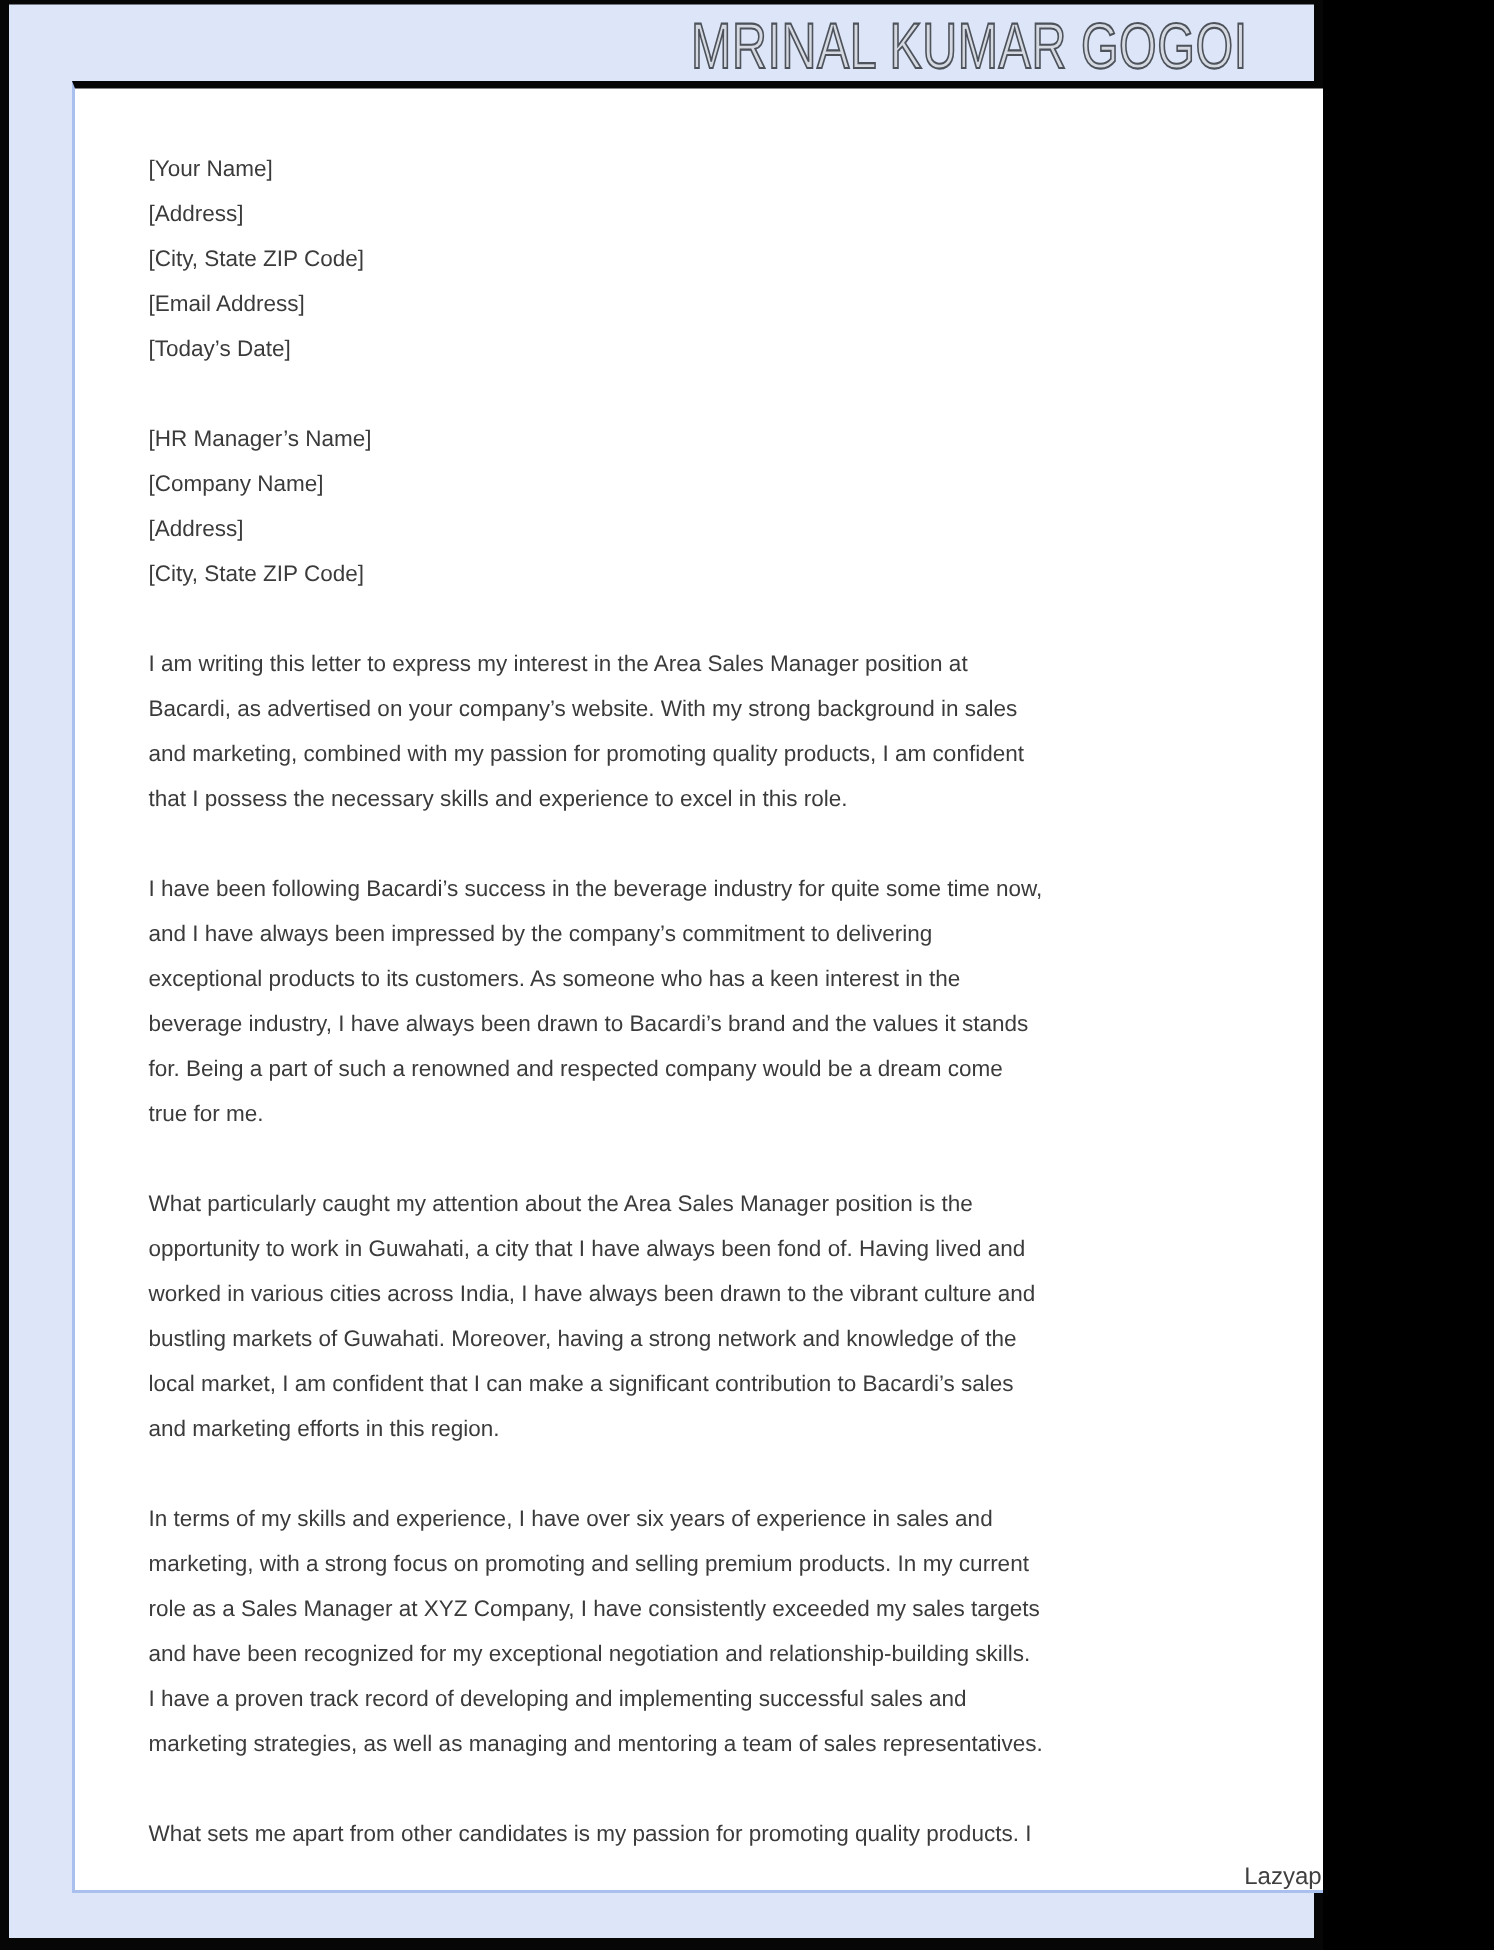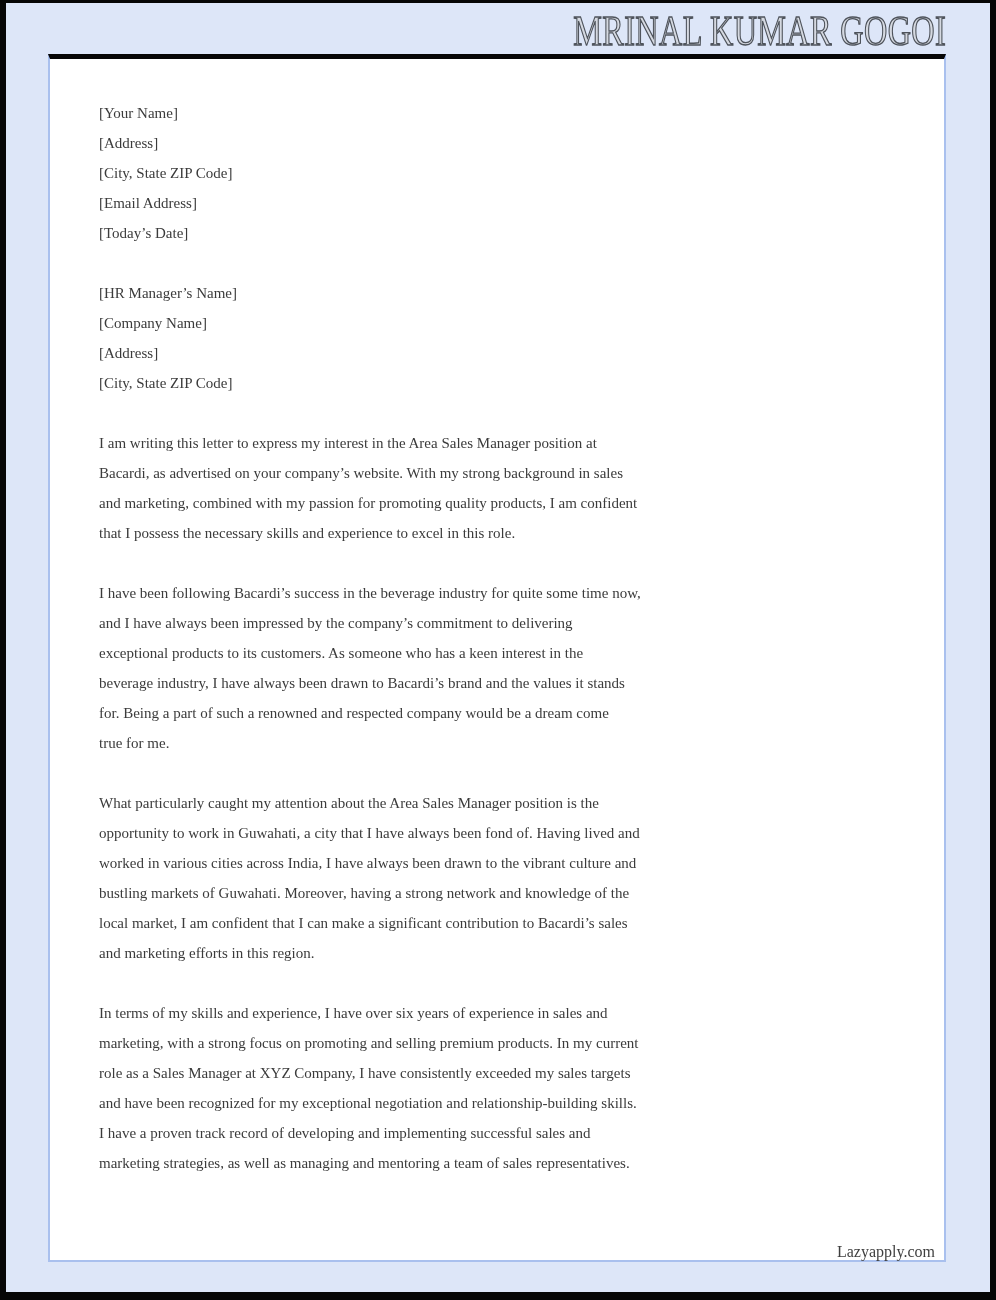--- a/index.html
+++ b/index.html
@@ -1,24 +1,24 @@
 <!DOCTYPE html>
 <html><head>
 <meta charset="utf-8">
 <style>
   html, body { margin: 0; padding: 0; }
   body { background: #000; }
 
   .screen {
     position: relative;
-    width: 996px;
+    width: 882px;
     height: 1300px;
     background: #060606;
     overflow: hidden;
-    font-family: Liberation Serif, serif;
+    font-family: Liberation Sans, sans-serif;
   }
 
   .canvas {
     position: absolute;
     left: 6px; top: 3px; right: 6px; bottom: 8px;
     background: #dde6f8;
   }
 
   .header-title {
     position: absolute;
@@ -85,20 +85,21 @@
 
 
         <div class="block">I am writing this letter to express my interest in the Area Sales Manager position at<br>Bacardi, as advertised on your company’s website. With my strong background in sales<br>and marketing, combined with my passion for promoting quality products, I am confident<br>that I possess the necessary skills and experience to excel in this role.</div>
 
         <div class="block">I have been following Bacardi’s success in the beverage industry for quite some time now,<br>and I have always been impressed by the company’s commitment to delivering<br>exceptional products to its customers. As someone who has a keen interest in the<br>beverage industry, I have always been drawn to Bacardi’s brand and the values it stands<br>for. Being a part of such a renowned and respected company would be a dream come<br>true for me.</div>
 
         <div class="block">What particularly caught my attention about the Area Sales Manager position is the<br>opportunity to work in Guwahati, a city that I have always been fond of. Having lived and<br>worked in various cities across India, I have always been drawn to the vibrant culture and<br>bustling markets of Guwahati. Moreover, having a strong network and knowledge of the<br>local market, I am confident that I can make a significant contribution to Bacardi’s sales<br>and marketing efforts in this region.</div>
 
         <div class="block">In terms of my skills and experience, I have over six years of experience in sales and<br>marketing, with a strong focus on promoting and selling premium products. In my current<br>role as a Sales Manager at XYZ Company, I have consistently exceeded my sales targets<br>and have been recognized for my exceptional negotiation and relationship-building skills.<br>I have a proven track record of developing and implementing successful sales and<br>marketing strategies, as well as managing and mentoring a team of sales representatives.</div>
 
+        <div class="block">What sets me apart from other candidates is my passion for promoting quality products. I</div>
 
       </div>
 
       <div class="watermark">Lazyapply.com</div>
     </div>
 
   </div>
 </div>
 
 </body></html>

